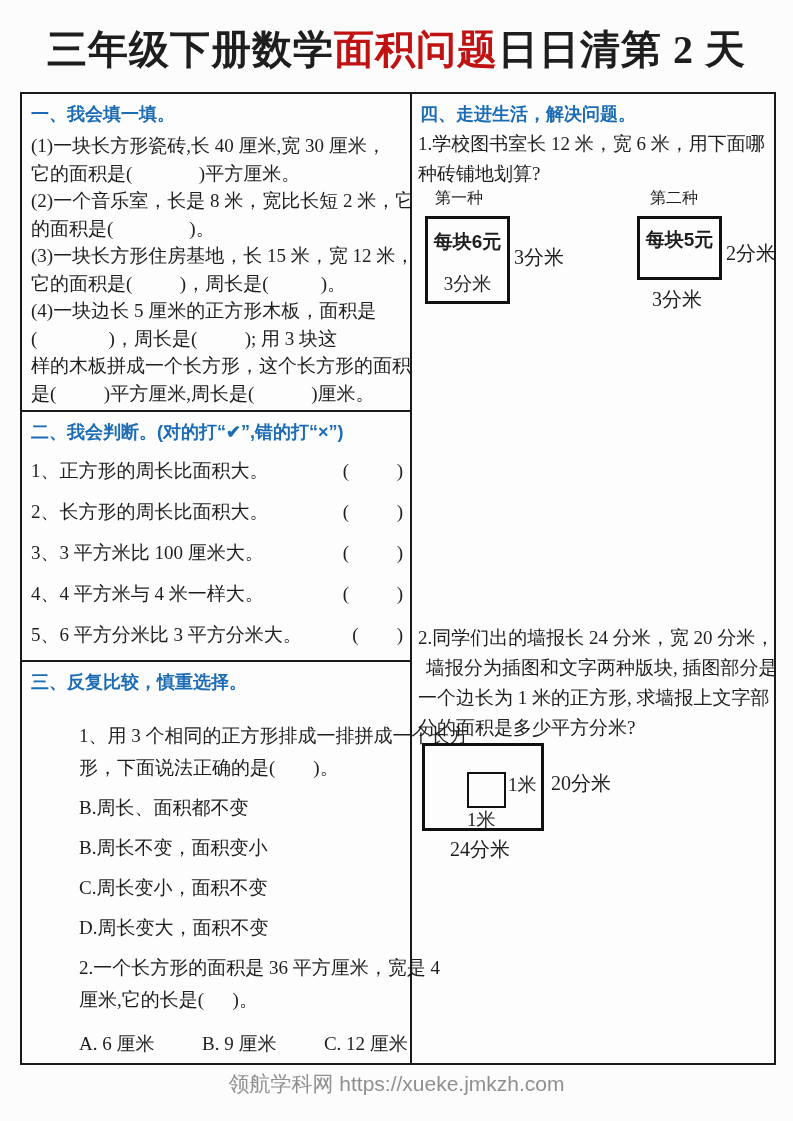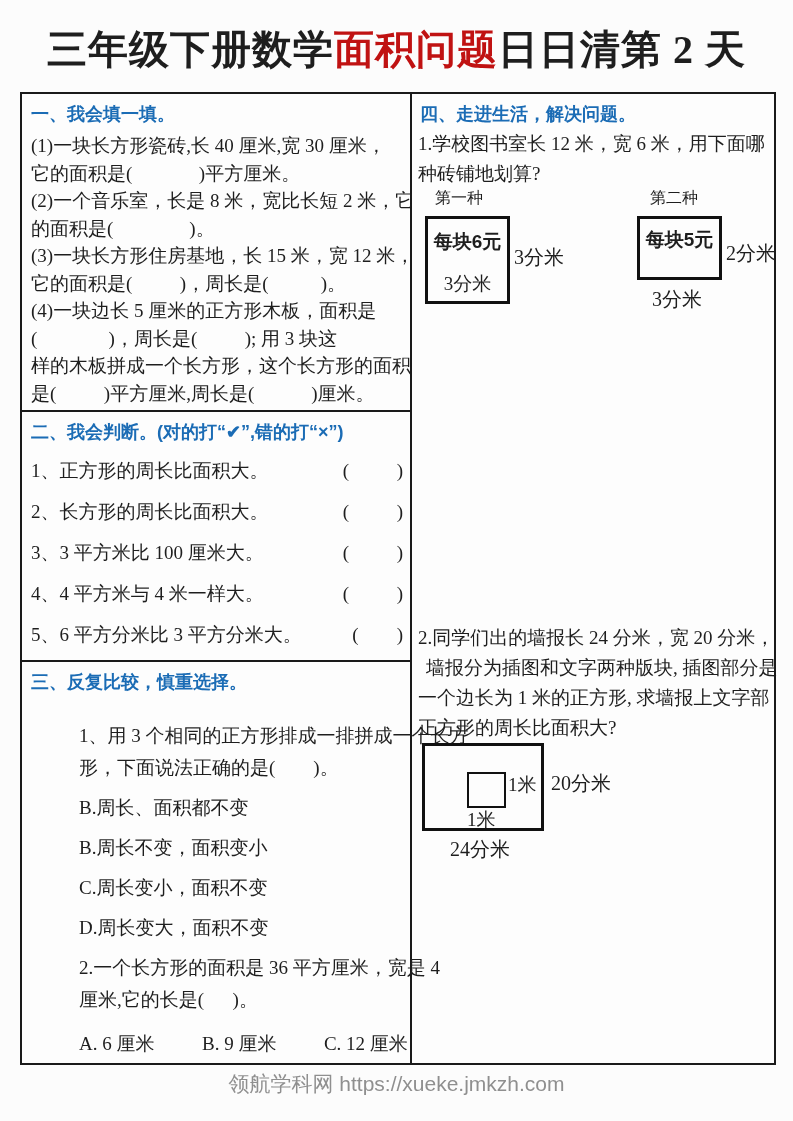--- a/index.html
+++ b/index.html
@@ -163,21 +163,21 @@
 
     <div class="brick brick2">
       <div class="price">每块5元</div>
     </div>
     <div class="dim b2-side">2分米</div>
     <div class="dim b2-bottom">3分米</div>
 
     <div class="rline q2l1">2.同学们出的墙报长 24 分米，宽 20 分米，</div>
     <div class="rline q2l2">墙报分为插图和文字两种版块, 插图部分是</div>
     <div class="rline q2l3">一个边长为 1 米的正方形, 求墙报上文字部</div>
-    <div class="rline q2l4">正方形的周长比面积大?</div>
+    <div class="rline q2l4">分的面积是多少平方分米?</div>
 
     <div class="poster-outer">
       <div class="poster-inner"></div>
     </div>
     <div class="dim p-inner-side">1米</div>
     <div class="dim p-inner-bottom">1米</div>
     <div class="dim p-outer-side">20分米</div>
     <div class="dim p-outer-bottom">24分米</div>
   </div>
 

